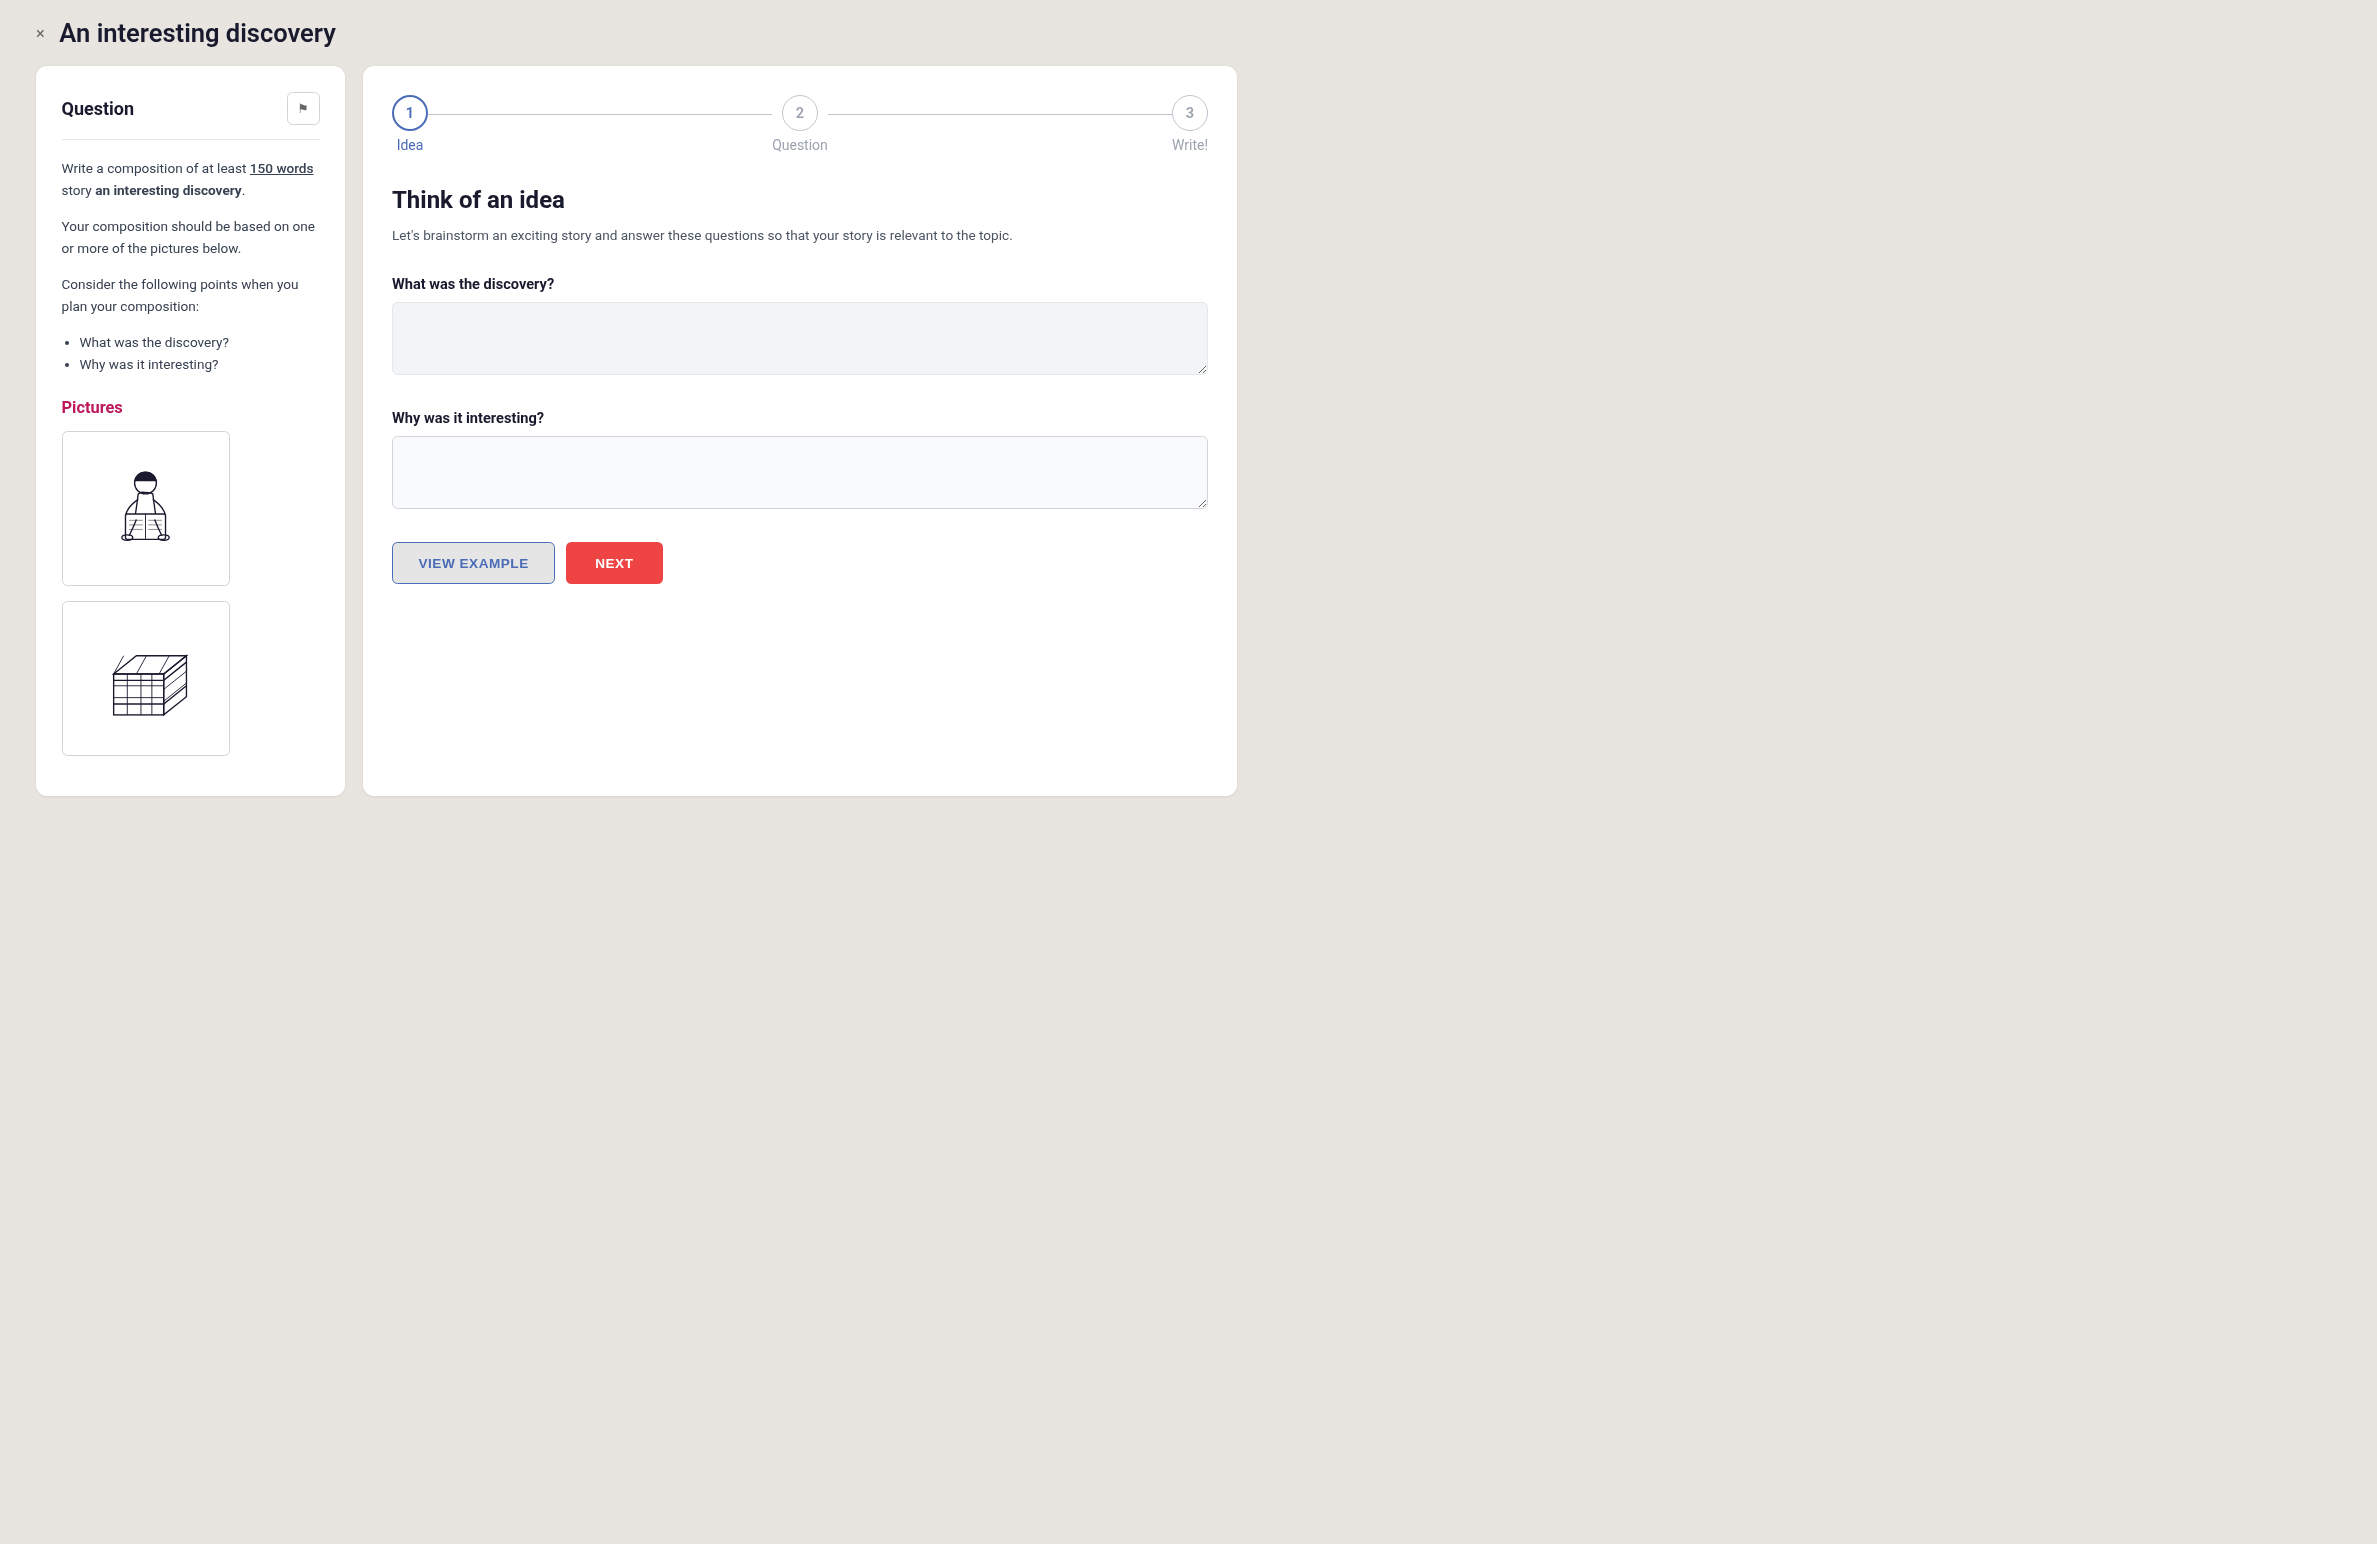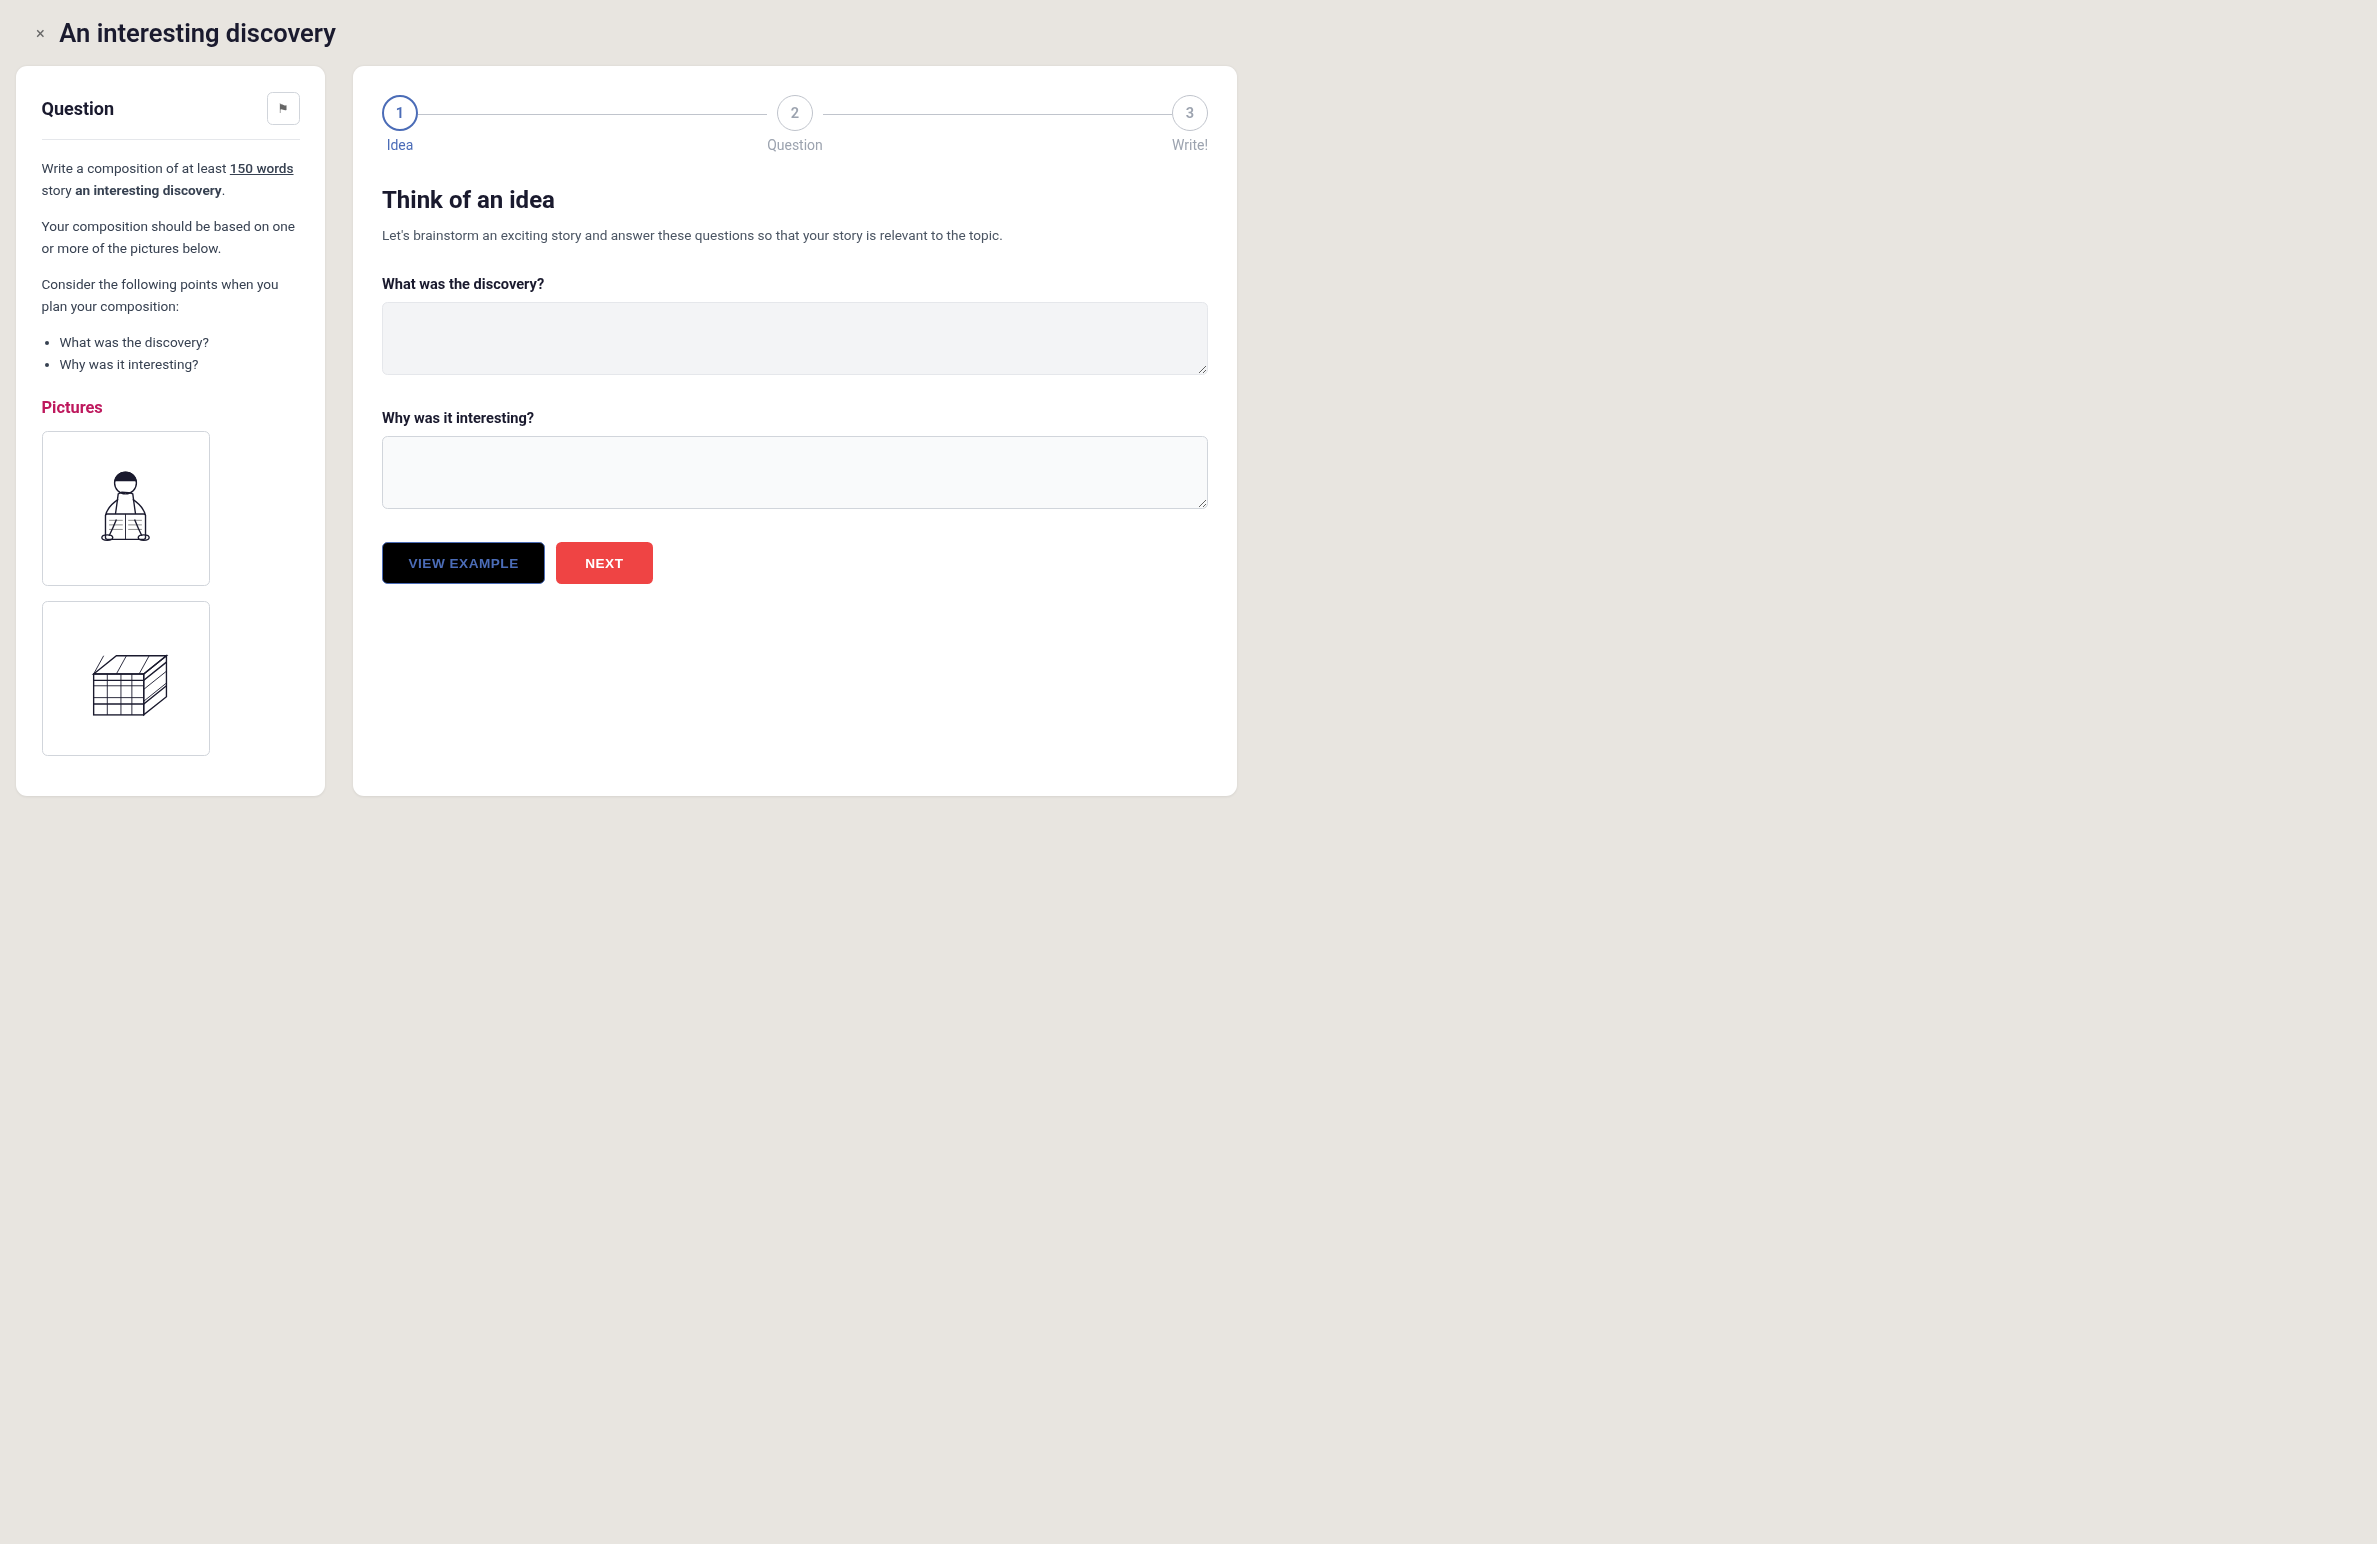--- a/index.html
+++ b/index.html
@@ -30,22 +30,22 @@
     }
 
     .page-title {
       font-size: 25.5px;
       font-weight: 600;
       color: #1a1a2e;
     }
 
     .main-content {
       display: flex;
-      gap: 28px;
-      padding: 0 36px 36px 16px;
+      gap: 18px;
+      padding: 0 36px 36px 36px;
       max-width: 1273px;
     }
 
     
     .left-panel {
       background: white;
       border-radius: 11px;
       padding: 25.5px;
       width: 309px;
       min-width: 309px;
@@ -245,21 +245,21 @@
     .button-row {
       display: flex;
       gap: 11px;
       margin-top: 7.3px;
     }
 
     .btn-outline {
       padding: 12.7px 25.5px;
       border: 1.4px solid #4b6cb7;
       border-radius: 5.5px;
-      background: #000000;
+      background: #e5e5e5;
       color: #4b6cb7;
       font-size: 13.6px;
       font-weight: 600;
       cursor: pointer;
       letter-spacing: 0.5px;
     }
 
     .btn-primary {
       padding: 12.7px 29px;
       border: none;

